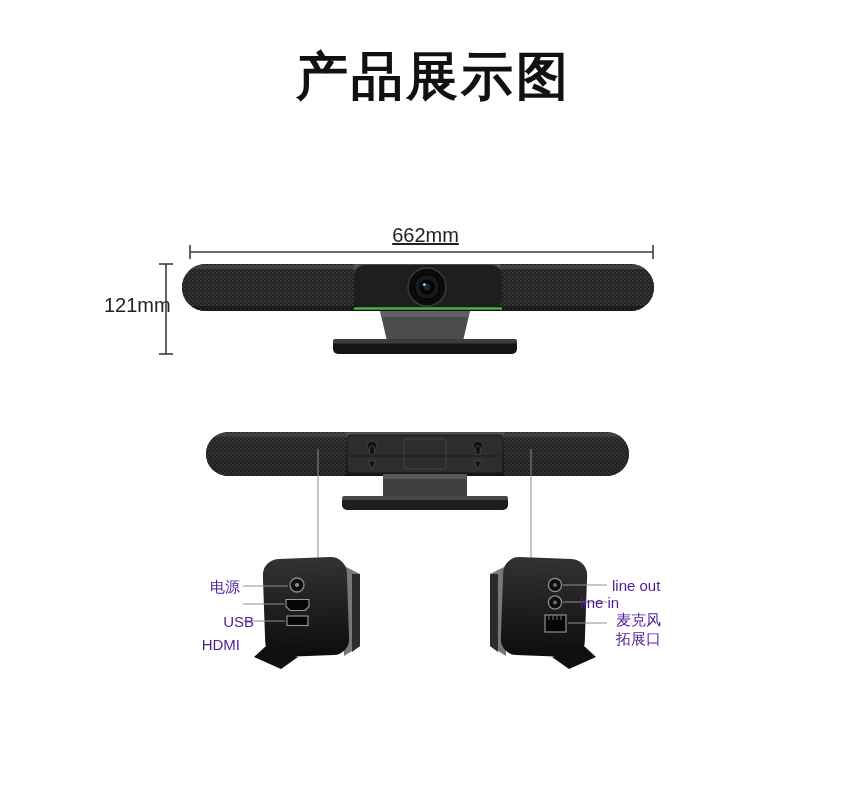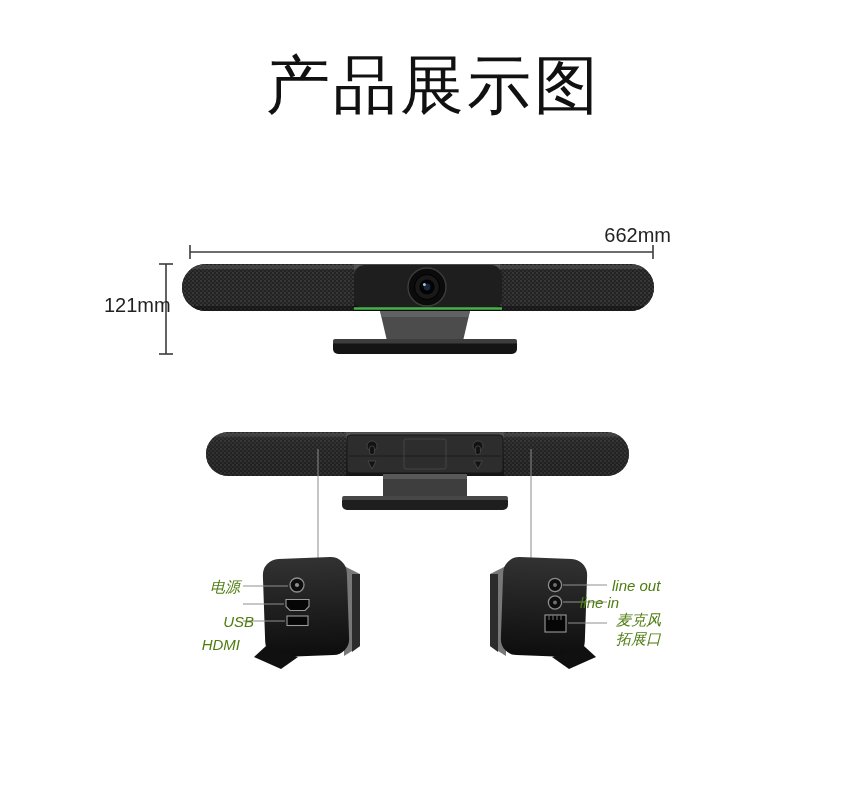--- a/index.html
+++ b/index.html
@@ -20,49 +20,49 @@
     left: 0;
     top: 0;
   }
   .title {
     position: absolute;
     left: 0;
     top: 42px;
     width: 100%;
     margin: 0;
     text-align: center;
-    font-size: 64px;
-    font-weight: 400;
+    font-size: 52px;
+    font-weight: 700;
     letter-spacing: 3px;
     color: #111111;
   }
   .dim {
     position: absolute;
     color: #222222;
     font-size: 20px;
     font-weight: 400;
   }
   .dim-w {
-    left: 208px;
+    left: 194px;
     top: 224px;
     width: 463px;
-    text-align: right;
+    text-align: center;
+    text-decoration: underline;
   }
   .dim-h {
     left: 104px;
     top: 294px;
     width: 54px;
     text-align: center;
   }
   .port-label {
     position: absolute;
     font-size: 15px;
-    color: #4d7c0f;
+    color: #4c1d95;
     white-space: nowrap;
-    font-style: italic;
   }
   .pl-power { left: 192px; top: 578px; width: 48px; text-align: right; }
   .pl-hdmi  { left: 185px; top: 596px; width: 55px; text-align: right; margin-top: 40px; }
   .pl-usb   { left: 206px; top: 613px; width: 48px; text-align: right; }
   .pr-lineout { left: 612px; top: 577px; }
   .pr-linein  { left: 580px; top: 594px; }
   .pr-mic {
     left: 616px; top: 611px;
     width: 58px;
     line-height: 1.25;

